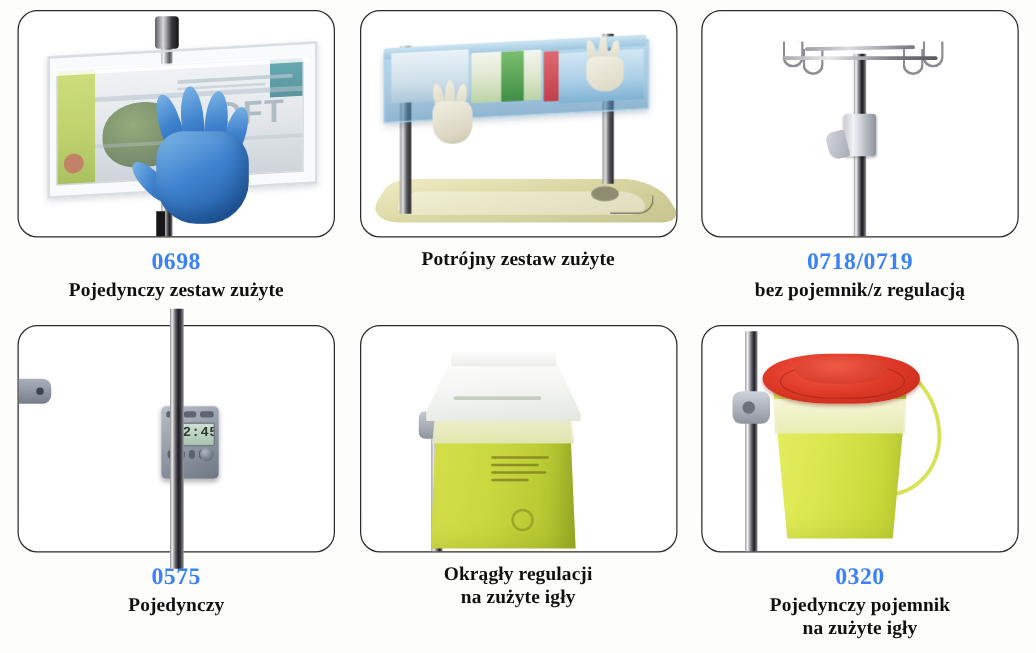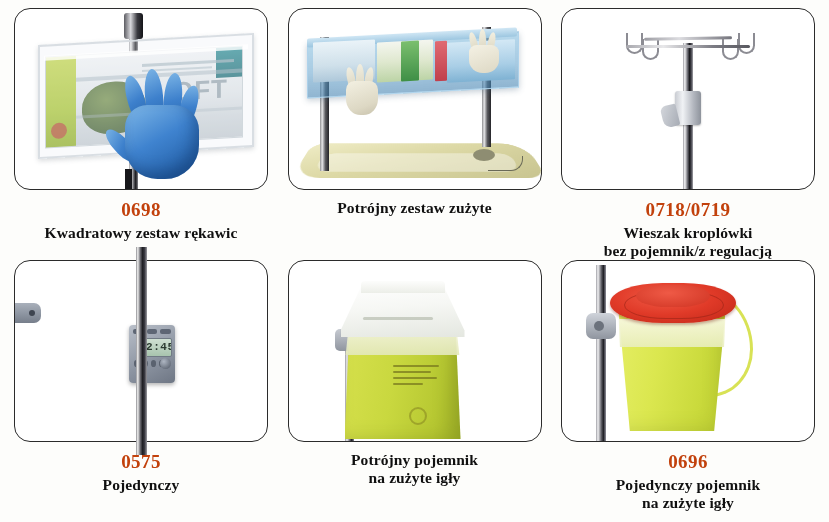--- a/index.html
+++ b/index.html
@@ -43,21 +43,21 @@
     overflow:hidden;
   }
   .caption{
     text-align:center;
     margin-top:9px;
     line-height:1.16;
   }
   .code{
     font-size:19px;
     font-weight:bold;
-    color:#c2410c;
+    color:#3b82f6;
     letter-spacing:0.4px;
   }
   .desc{
     font-size:15.5px;
     font-weight:bold;
     color:#101010;
     margin-top:3px;
     letter-spacing:0.1px;
   }
   .desc div{white-space:nowrap;}
@@ -294,21 +294,21 @@
               <i class="g1-f3"></i>
               <i class="g1-f4"></i>
             <i class="g1-thumb"></i>
             <div class="palm"></div>
           </div>
         </div>
       </div>
       <div class="caption">
         <div class="code">0698</div>
         <div class="desc">
-          <div>Kwadratowy zestaw  rękawic</div>
+          <div>Pojedynczy zestaw  zużyte</div>
         </div>
       </div>
     </div>
 
     <div class="cell">
       <div class="photo">
         <div class="photo-inner">
           <div class="g2-base"></div>
           <div class="g2-base2"></div>
           <div class="g2-hole"></div>
@@ -353,21 +353,20 @@
           <div class="iv-hook iv-h4"></div>
           <div class="iv-arm"></div>
           <div class="iv-arm2"></div>
           <div class="iv-clamp"></div>
           <div class="iv-lever"></div>
         </div>
       </div>
       <div class="caption">
         <div class="code">0718/0719</div>
         <div class="desc">
-          <div>Wieszak kroplówki</div>
           <div>bez pojemnik/z regulacją</div>
         </div>
       </div>
     </div>
 
   </div>
 
   <div class="row row-bottom">
 
     <div class="cell">
@@ -414,41 +413,41 @@
             <b></b>
               <b></b>
               <b></b>
               <b></b>
           </div>
           <div class="s1-biohaz"></div>
         </div>
       </div>
       <div class="caption">
         <div class="desc">
-          <div>Potrójny pojemnik</div>
+          <div>Okrągły regulacji</div>
           <div>na zużyte igły</div>
         </div>
       </div>
     </div>
 
     <div class="cell">
       <div class="photo">
         <div class="photo-inner">
           <div class="s2-pole"></div>
           <div class="s2-clamp"></div>
           <div class="s2-handle"></div>
           <div class="s2-bucket"></div>
           <div class="s2-ring"></div>
           <div class="s2-lid"></div>
           <div class="s2-lidring"></div>
           <div class="s2-lidin"></div>
         </div>
       </div>
       <div class="caption">
-        <div class="code">0696</div>
+        <div class="code">0320</div>
         <div class="desc">
           <div>Pojedynczy pojemnik</div>
           <div>na zużyte igły</div>
         </div>
       </div>
     </div>
 
   </div>
 </div>
 

